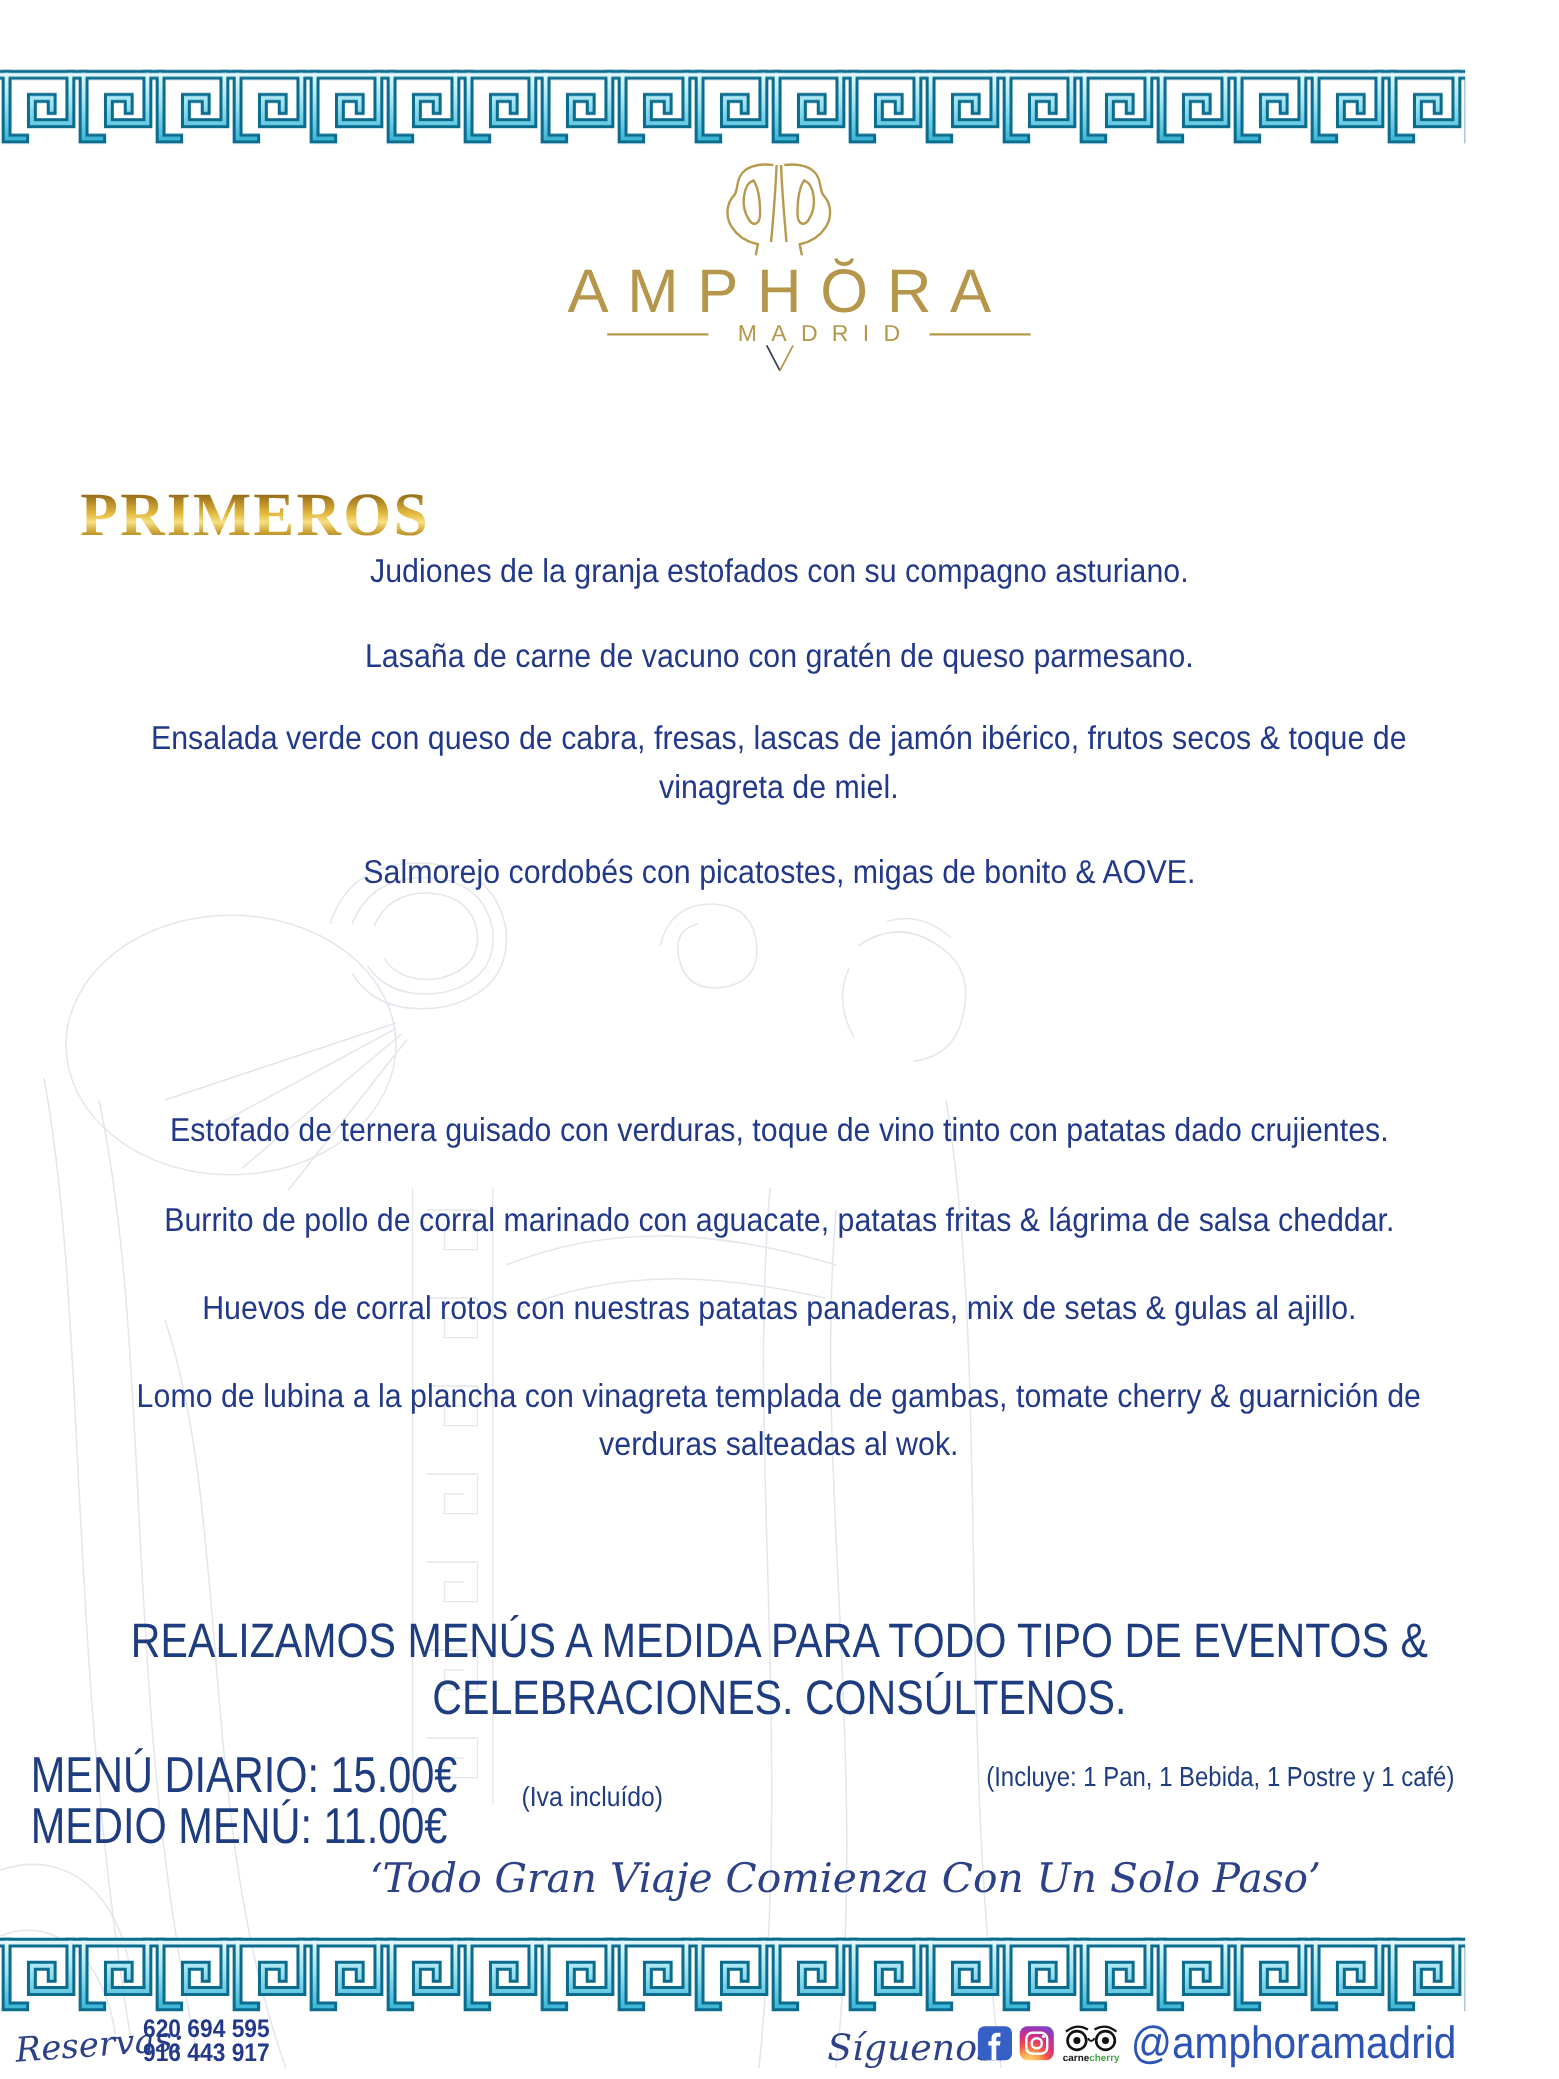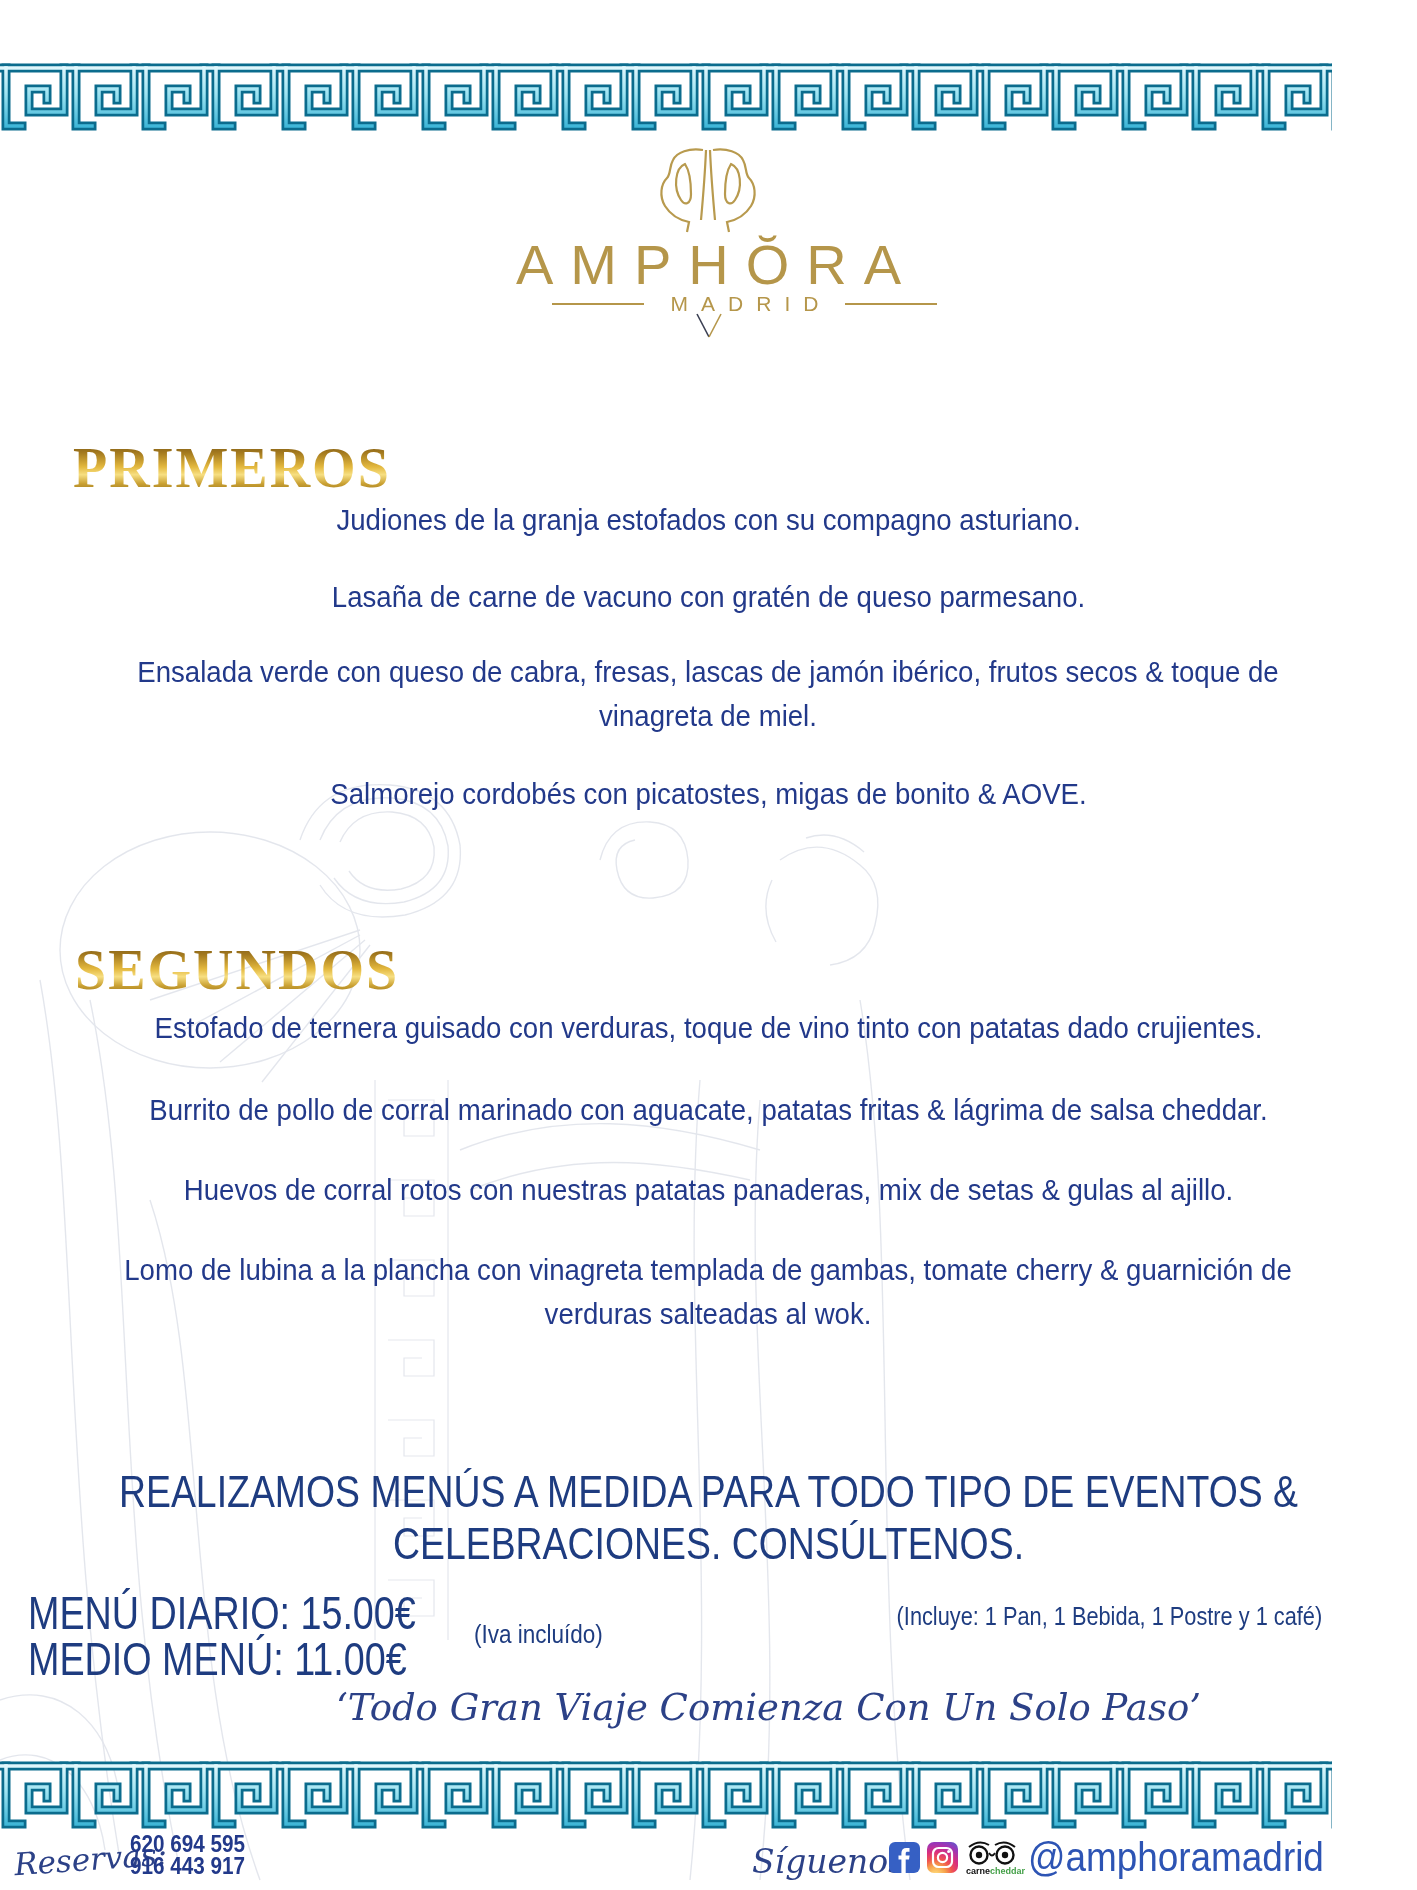--- a/index.html
+++ b/index.html
@@ -161,21 +161,20 @@
     <path d="M28 2 L16 25" stroke="#b5964a" stroke-width="1.6" fill="none"></path>
   </svg>
 
 
   <h2 class="section-title title-primeros">PRIMEROS</h2>
   <div class="mi p0">Judiones de la granja estofados con su compagno asturiano.</div>
   <div class="mi p1">Lasaña de carne de vacuno con gratén de queso parmesano.</div>
   <div class="mi p2">Ensalada verde con queso de cabra, fresas, lascas de jamón ibérico, frutos secos &amp; toque de vinagreta de miel.</div>
   <div class="mi p3">Salmorejo cordobés con picatostes, migas de bonito &amp; AOVE.</div>
 
-  <h2 class="section-title title-segundos">SEGUNDOS</h2>
   <div class="mi s0">Estofado de ternera guisado con verduras, toque de vino tinto con patatas dado crujientes.</div>
   <div class="mi s1">Burrito de pollo de corral marinado con aguacate, patatas fritas &amp; lágrima de salsa cheddar.</div>
   <div class="mi s2">Huevos de corral rotos con nuestras patatas panaderas, mix de setas &amp; gulas al ajillo.</div>
   <div class="mi s3">Lomo de lubina a la plancha con vinagreta templada de gambas, tomate cherry &amp; guarnición de verduras salteadas al wok.</div>
 
   <div class="promo">
     <div>REALIZAMOS MENÚS A MEDIDA PARA TODO TIPO DE EVENTOS &amp;</div>
     <div>CELEBRACIONES. CONSÚLTENOS.</div>
   </div>
 
@@ -216,17 +215,17 @@
         <path d="M3 9 Q13 1 23 7" stroke-width="2"></path>
         <path d="M29 7 Q39 1 49 9" stroke-width="2"></path>
         <circle cx="13" cy="17" r="8.5" stroke-width="2.4"></circle>
         <circle cx="39" cy="17" r="8.5" stroke-width="2.4"></circle>
         <path d="M23 15 Q26 20 29 15" stroke-width="1.8"></path>
       </g>
       <circle cx="13" cy="17" r="3.2" fill="#111111"></circle>
       <circle cx="39" cy="17" r="3.2" fill="#111111"></circle>
     </svg>
   </span>
-  <div class="ta-word"><span class="trip">carne</span><span class="advisor">cheddar</span></div>
+  <div class="ta-word"><span class="trip">carne</span><span class="advisor">cherry</span></div>
 
   <div class="handle">@amphoramadrid</div>
 
 </div>
 
 </body></html>

